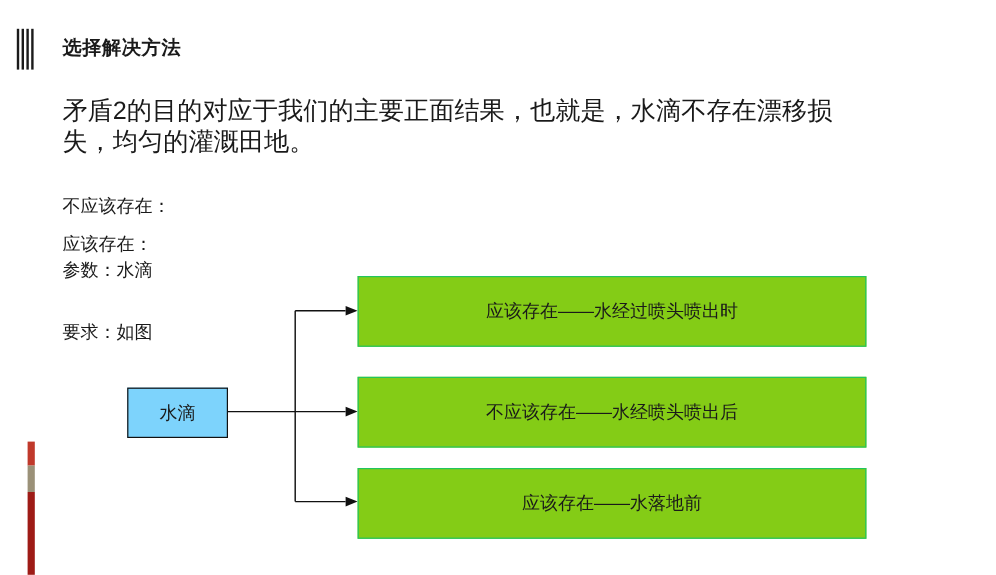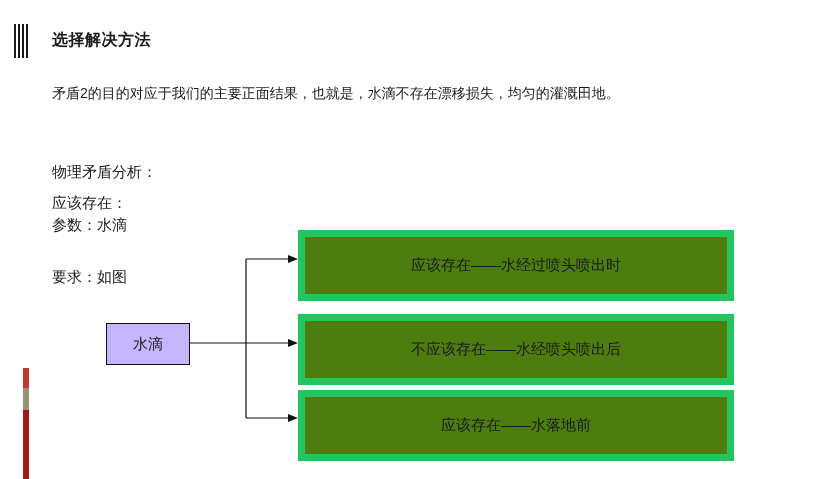--- a/index.html
+++ b/index.html
@@ -68,21 +68,21 @@
     font-size: 16px;
     font-weight: bold;
     color: #1a1a1a;
     letter-spacing: 0.5px;
   }
   .para {
     position: absolute;
     left: 52px;
     top: 80px;
     width: 646px;
-    font-size: 14px;
+    font-size: 21px;
     line-height: 26px;
     color: #1a1a1a;
   }
   .line-item {
     position: absolute;
     left: 52px;
     font-size: 15px;
     color: #1a1a1a;
   }
   .l1 { top: 163px; }
@@ -90,34 +90,34 @@
   .l3 { top: 216px; }
   .l4 { top: 268px; }
 
   .node-box {
     position: absolute;
     left: 106px;
     top: 323px;
     width: 82px;
     height: 40px;
     border: 1px solid #111111;
-    background: #c4b5fd;
+    background: #7dd3fc;
     display: flex;
     align-items: center;
     justify-content: center;
     font-size: 15px;
     color: #1a1a1a;
   }
   .branch-box {
     position: absolute;
     left: 298px;
     width: 422px;
     height: 57px;
-    border: 7px solid #22c55e;
-    background: #4d7c0f;
+    border: 1px solid #22c55e;
+    background: #84cc16;
     display: flex;
     align-items: center;
     justify-content: center;
     font-size: 15px;
     color: #1a1a1a;
   }
   .b1 { top: 230px; }
   .b2 { top: 314px; }
   .b3 { top: 390px; }
 
@@ -142,21 +142,21 @@
   </div>
 
   <div class="bar-left-red"></div>
   <div class="bar-left-tan"></div>
   <div class="bar-left-dark"></div>
 
   <div class="title">选择解决方法</div>
 
   <div class="para">矛盾2的目的对应于我们的主要正面结果，也就是，水滴不存在漂移损失，均匀的灌溉田地。</div>
 
-  <div class="line-item l1">物理矛盾分析：</div>
+  <div class="line-item l1">不应该存在：</div>
   <div class="line-item l2">应该存在：</div>
   <div class="line-item l3">参数：水滴</div>
   <div class="line-item l4">要求：如图</div>
 
   <svg class="connectors" viewBox="0 0 830 479">
 
     <path d="M188 343 L246 343" stroke="#111111" stroke-width="1.2" fill="none"></path>
 
     <path d="M246 259 L246 418" stroke="#111111" stroke-width="1.2" fill="none"></path>
 

